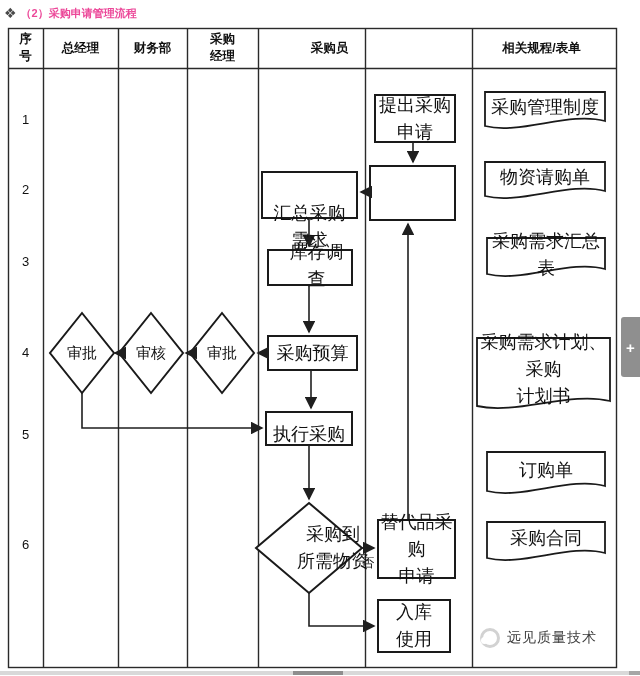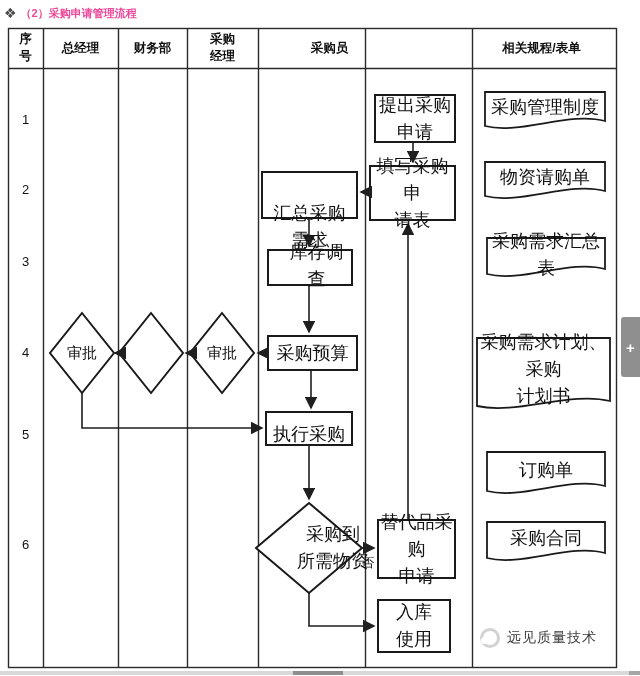--- a/index.html
+++ b/index.html
@@ -148,32 +148,31 @@
 
   <div class="lbl rownum r1">1</div>
   <div class="lbl rownum r2">2</div>
   <div class="lbl rownum r3">3</div>
   <div class="lbl rownum r4">4</div>
   <div class="lbl rownum r5">5</div>
   <div class="lbl rownum r6">6</div>
 
   <div class="lbl n-propose">提出采购
 申请</div>
-  <div class="lbl n-fillform">填写采购申
-请表</div>
   <div class="lbl n-summarize">汇总采购
 需求</div>
   <div class="lbl n-inventory">库存调查</div>
   <div class="lbl n-budget">采购预算</div>
   <div class="lbl n-execute">执行采购</div>
   <div class="lbl n-substitute">替代品采购
 申请</div>
   <div class="lbl n-warehouse">入库
 使用</div>
   <div class="lbl dlabel n-d1">审批</div>
+  <div class="lbl dlabel n-d2">审核</div>
   <div class="lbl dlabel n-d3">审批</div>
   <div class="lbl n-d4">采购到
 所需物资</div>
   <div class="lbl no-lbl">否</div>
 
   <div class="lbl n-doc1">采购管理制度</div>
   <div class="lbl n-doc2">物资请购单</div>
   <div class="lbl n-doc3">采购需求汇总表</div>
   <div class="lbl n-doc4">采购需求计划、采购
 计划书</div>

